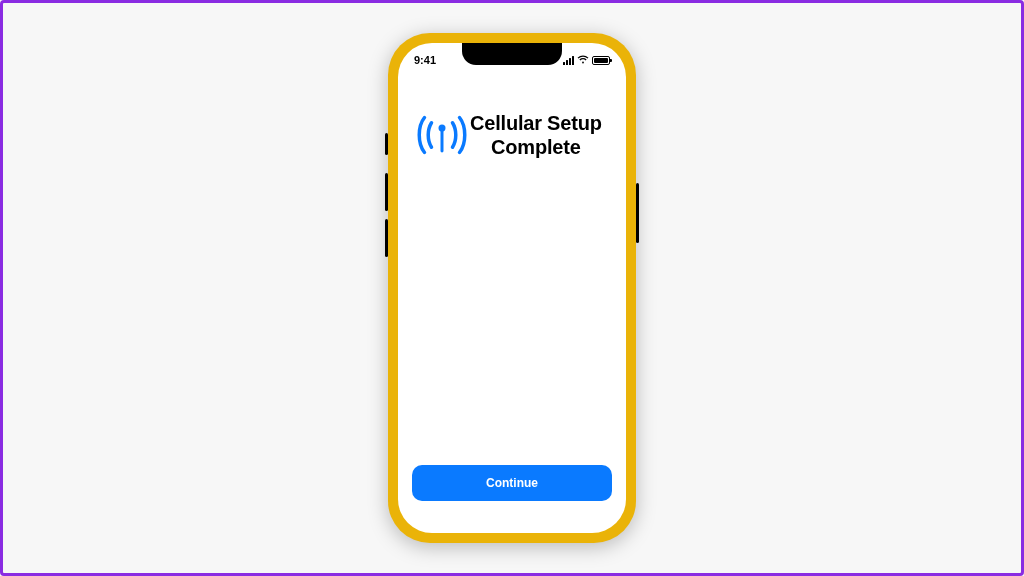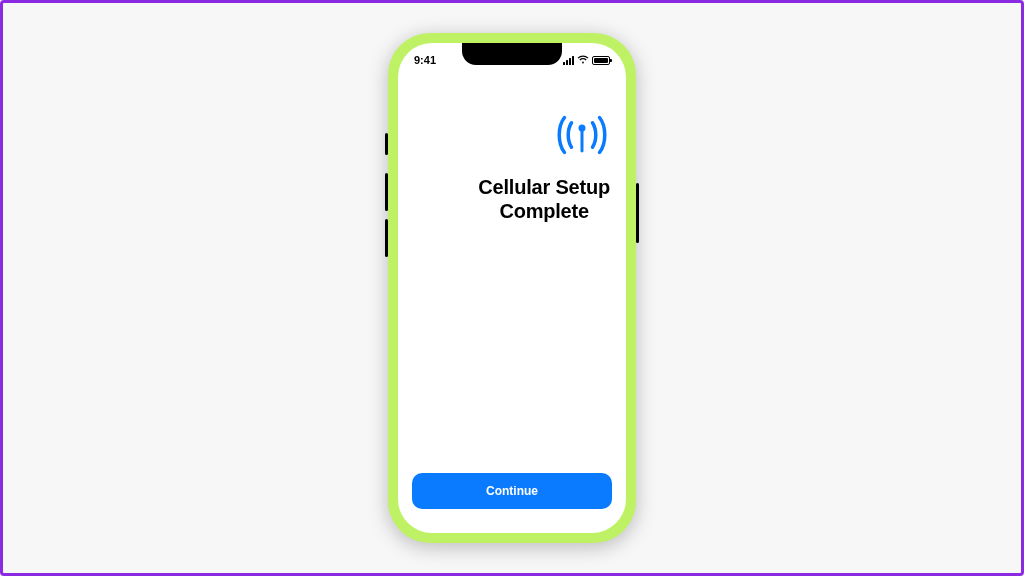--- a/index.html
+++ b/index.html
@@ -20,21 +20,21 @@
   .stage {
     width: 1024px;
     height: 576px;
     display: flex;
     align-items: center;
     justify-content: center;
   }
   .phone {
     width: 248px;
     height: 510px;
-    background: #bef264;
+    background: #eab308;
     border-radius: 42px;
     padding: 10px;
     position: relative;
     box-shadow: 0 4px 20px rgba(0,0,0,0.25);
   }
   .side-btn {
     position: absolute;
     background: #000;
     border-radius: 2px;
   }
@@ -114,43 +114,43 @@
   }
   .battery-fill {
     width: 100%;
     height: 100%;
     background: #000;
     border-radius: 1px;
   }
   .content {
     flex: 1;
     display: flex;
-    flex-direction: column;
-    align-items: flex-end;
-    padding: 40px 16px 0 16px;
+    flex-direction: row;
+    align-items: flex-start;
+    padding: 40px 0 0 16px;
     text-align: center;
   }
   .hero-icon { width: 56px; height: 48px; margin-bottom: 16px; }
   .title {
     font-size: 20px;
     font-weight: 700;
     line-height: 1.2;
     margin-bottom: 12px;
     letter-spacing: -0.2px;
     color: #000;
     white-space: pre-line;
   }
   .subtitle {
     font-size: 10px;
     color: #333;
     line-height: 1.35;
     max-width: 180px;
   }
   .footer {
-    padding: 0 14px 24px 14px;
+    padding: 0 14px 32px 14px;
   }
   .continue-btn {
     width: 100%;
     background: #0a7aff;
     color: #fff;
     border: none;
     border-radius: 10px;
     height: 36px;
     font-size: 12px;
     font-weight: 600;

